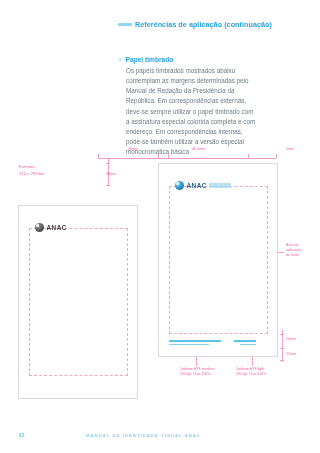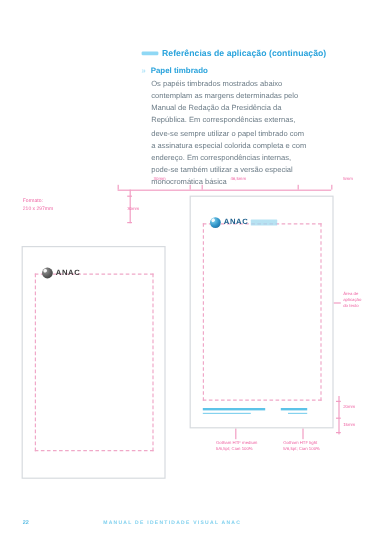--- a/index.html
+++ b/index.html
@@ -5,21 +5,21 @@
   html,body{margin:0;padding:0;}
   body{
     width:320px;height:453px;background:#ffffff;
     font-family:"Liberation Sans",sans-serif;
     position:relative;overflow:hidden;
     -webkit-font-smoothing:antialiased;
   }
   .page{position:absolute;inset:0;}
 
   
-  .hdr{position:absolute;left:118px;top:20px;display:flex;align-items:center;gap:3px;margin-top:20px;}
+  .hdr{position:absolute;left:118px;top:20px;display:flex;align-items:center;gap:3px;}
   .hdr-rule{width:14px;height:3px;background:#8fd8f5;border-radius:1px;}
   .hdr-title{font-size:7.2px;font-weight:bold;color:#29a3dc;letter-spacing:.05px;white-space:nowrap;}
 
   
   .copy{position:absolute;left:118px;top:55px;width:140px;}
   .copy-head{display:flex;gap:4px;align-items:flex-start;}
   .bullet{font-size:6.4px;color:#8fd8f5;line-height:1.5;}
   .copy-h{font-size:6.6px;font-weight:bold;color:#29a3dc;line-height:1.5;margin-bottom:1px;}
   .copy-p{font-size:6.3px;color:#6b7b86;line-height:1.62;margin:0;padding-left:8px;}
 

